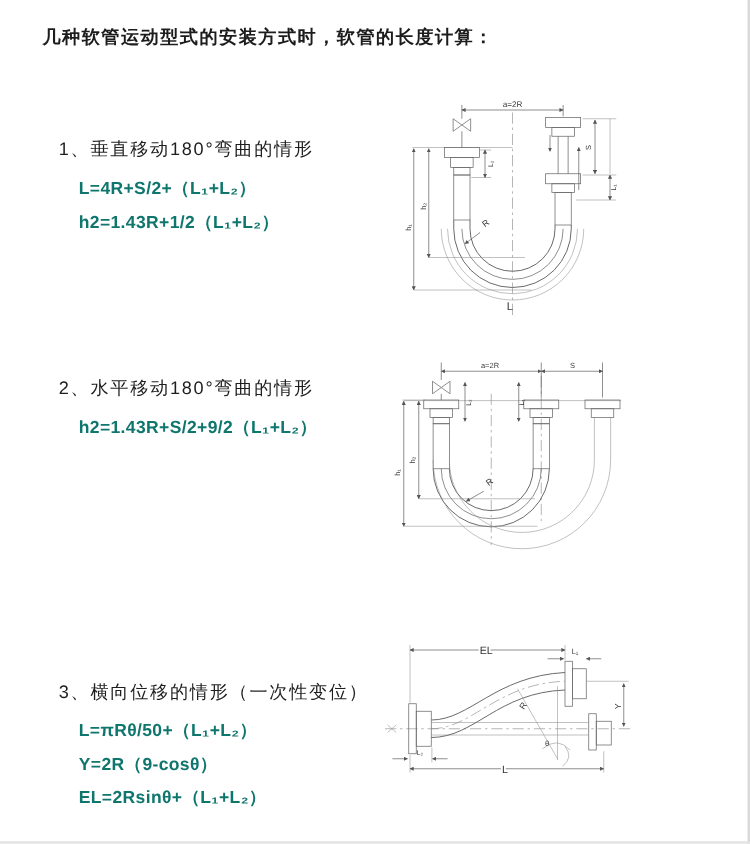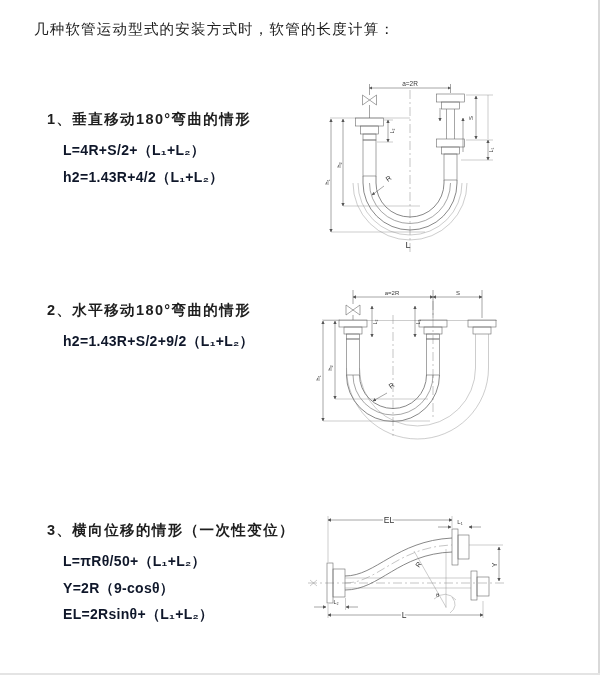--- a/index.html
+++ b/index.html
@@ -5,33 +5,33 @@
   html,body{margin:0;padding:0;}
   body{
     width:600px;height:675px;background:#ffffff;position:relative;overflow:hidden;
     font-family:"Liberation Sans","DejaVu Sans",sans-serif;
   }
   .page{position:absolute;inset:0;background:#fff;}
   .page-edge-r{position:absolute;right:0;top:0;width:2px;height:675px;background:#d9d9d9;}
   .page-edge-b{position:absolute;left:0;bottom:0;width:600px;height:2px;background:#e4e4e4;}
   .title{
     position:absolute;left:34px;top:20px;margin:0;
-    font-size:14.5px;font-weight:normal;color:#1c1c1c;letter-spacing:1.2px;white-space:nowrap;
+    font-size:14.5px;font-weight:bold;color:#1c1c1c;letter-spacing:1.2px;white-space:nowrap;
   }
   .sec{position:absolute;left:47px;color:#262626;}
   .sec .heading{
-    margin:0 0 8px 0;font-size:14.5px;font-weight:bold;letter-spacing:1.4px;white-space:nowrap;color:#1e1e1e;
+    margin:0 0 8px 0;font-size:14.5px;font-weight:normal;letter-spacing:1.4px;white-space:nowrap;color:#1e1e1e;
   }
   .sec .formula{
     margin:0 0 0 16px;font-size:14px;font-weight:bold;letter-spacing:.3px;
-    line-height:26.5px;white-space:nowrap;color:#0f172a;
+    line-height:26.5px;white-space:nowrap;color:#0f766e;
   }
   .sec1{top:110px;}
   .sec2{top:301px;}
-  .sec3{top:521px;}
+  .sec3{top:544px;}
   svg.fig{position:absolute;}
   #fig1{left:315px;top:73px;}
   #fig2{left:315px;top:283px;}
   #fig3{left:305px;top:498px;}
   svg .geo{stroke:#6a6a6a;stroke-width:.8;fill:none;}
   svg .geo2{stroke:#6a6a6a;stroke-width:.6;fill:none;}
   svg .thin{stroke:#909090;stroke-width:.45;fill:none;}
   svg .dim{stroke:#5c5c5c;stroke-width:.55;fill:none;}
   svg .cl{stroke:#8a8a8a;stroke-width:.5;fill:none;stroke-dasharray:9 3 2 3;}
   svg text{fill:#3a3a3a;font-family:"Liberation Sans","DejaVu Sans",sans-serif;}
@@ -40,21 +40,21 @@
 </head>
 <body>
 
 <div class="page">
 
   <h1 class="title">几种软管运动型式的安装方式时，软管的长度计算：</h1>
 
   <section class="sec sec1">
     <h2 class="heading">1、垂直移动180°弯曲的情形</h2>
     <p class="formula">L=4R+S/2+（L₁+L₂）</p>
-    <p class="formula">h2=1.43R+4/2（L₁+L₂）</p>
+    <p class="formula">h2=1.43R+1/2（L₁+L₂）</p>
   </section>
 
   <section class="sec sec2">
     <h2 class="heading">2、水平移动180°弯曲的情形</h2>
     <p class="formula">h2=1.43R+S/2+9/2（L₁+L₂）</p>
   </section>
 
   <section class="sec sec3">
     <h2 class="heading">3、横向位移的情形（一次性变位）</h2>
     <p class="formula">L=πRθ/50+（L₁+L₂）</p>

